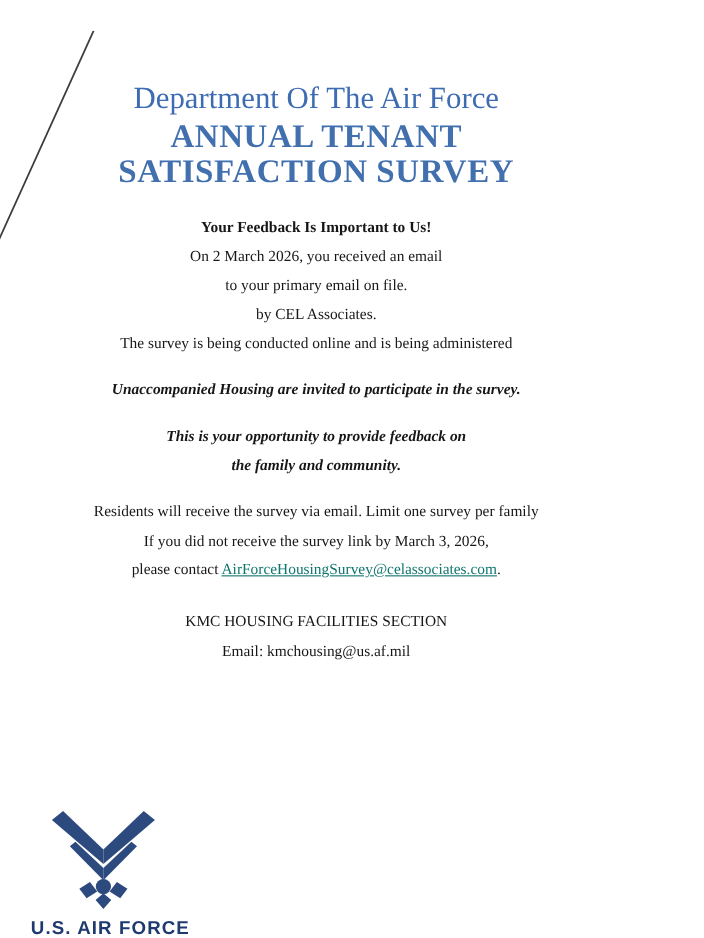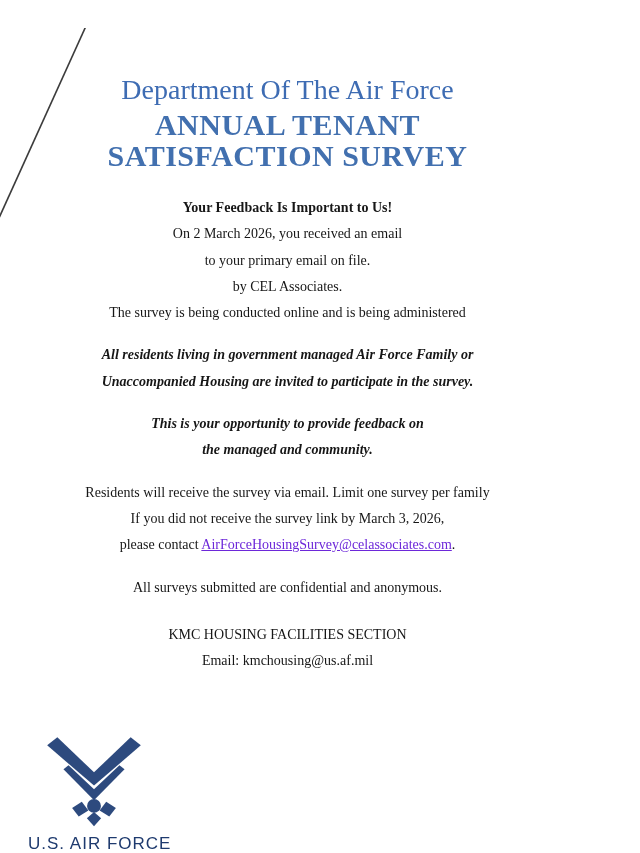--- a/index.html
+++ b/index.html
@@ -52,42 +52,42 @@
   .para.first {
     margin-top: 24px;
   }
   .line { display: block; }
   .bold { font-weight: bold; }
   .em-para {
     font-weight: bold;
     font-style: italic;
   }
   .email-link {
-    color: #6d28d9;
+    color: #0f766e;
     text-decoration: underline;
     cursor: pointer;
   }
   .contact-block {
     margin-top: 21px;
   }
   .logo {
     position: absolute;
     left: 28px;
     top: 708px;
     width: 150px;
     text-align: left;
   }
   .logo-symbol {
     display: block;
     margin-left: 10px;
   }
   .logo-wordmark {
     margin-top: 6px;
     font-family: "Liberation Sans", sans-serif;
-    font-weight: normal;
+    font-weight: bold;
     font-size: 17px;
     letter-spacing: 1px;
     color: #1e3a6e;
     white-space: nowrap;
   }
 </style>
 </head>
 <body>
 
 <div class="page">
@@ -112,37 +112,35 @@
 
       <p class="para first">
         <span class="line bold">Your Feedback Is Important to Us!</span>
         <span class="line">On 2 March 2026, you received an email</span>
         <span class="line">to your primary email on file.</span>
         <span class="line">by CEL Associates.</span>
         <span class="line">The survey is being conducted online and is being administered</span>
       </p>
 
       <p class="para em-para">
-        <span class="line">All residents living in government managed Air Force Family or</span>
         <span class="line">Unaccompanied Housing are invited to participate in the survey.</span>
       </p>
 
       <p class="para em-para">
         <span class="line">This is your opportunity to provide feedback on</span>
-        <span class="line">the managed and community.</span>
+        <span class="line">the family and community.</span>
       </p>
 
       <p class="para">
         <span class="line">Residents will receive the survey via email. Limit one survey per family</span>
         <span class="line">If you did not receive the survey link by March 3, 2026,</span>
         <span class="line"><span>please contact </span><a class="email-link">AirForceHousingSurvey@celassociates.com</a><span>.</span></span>
       </p>
 
       <p class="para">
-        <span class="line">All surveys submitted are confidential and anonymous.</span>
       </p>
 
       <p class="para contact-block">
         <span class="line">KMC HOUSING FACILITIES SECTION</span>
         <span class="line">Email: kmchousing@us.af.mil</span>
       </p>
 
     </main>
   </div>
 

